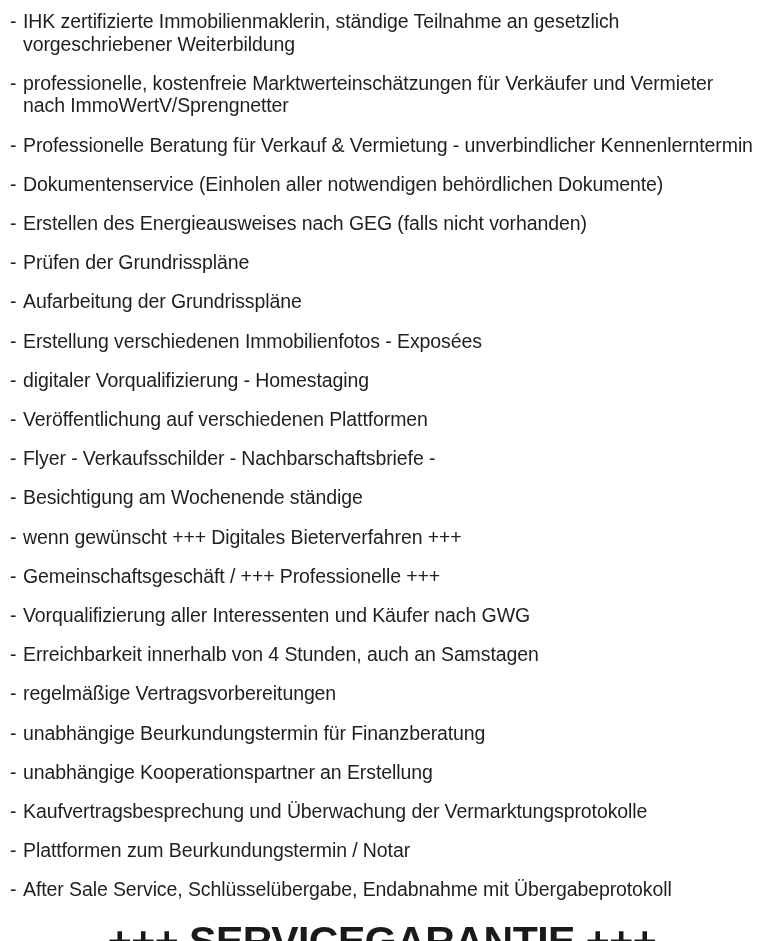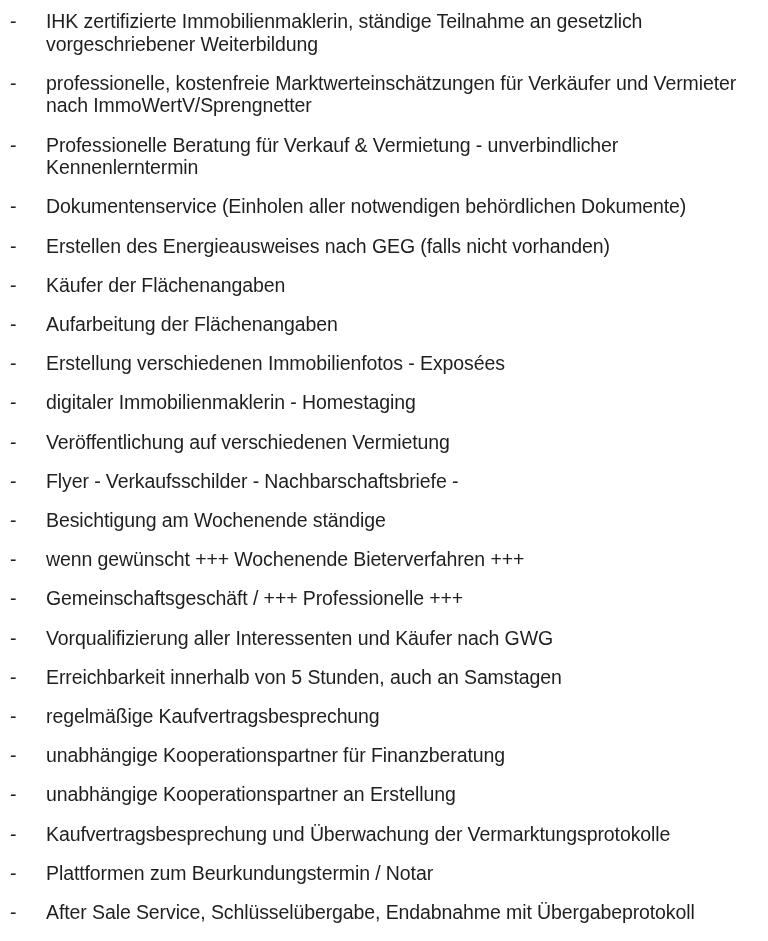--- a/index.html
+++ b/index.html
@@ -36,21 +36,20 @@
     color: #1f1f1f;
     letter-spacing: -0.1px;
   }
   .dash {
     flex: 0 0 auto;
     width: 13px;
     color: #1f1f1f;
   }
   .item-text {
     flex: 1 1 auto;
-    margin-left: 23px;
   }
   .guarantee {
     margin-top: auto;
     text-align: center;
     font-size: 41px;
     font-weight: bold;
     letter-spacing: -0.5px;
     color: #1a1a1a;
     padding-bottom: 18px;
     white-space: nowrap;
@@ -76,69 +75,69 @@
       <li class="service-item">
         <span class="dash">-</span>
         <span class="item-text">Dokumentenservice (Einholen aller notwendigen behördlichen Dokumente)</span>
       </li>
       <li class="service-item">
         <span class="dash">-</span>
         <span class="item-text">Erstellen des Energieausweises nach GEG (falls nicht vorhanden)</span>
       </li>
       <li class="service-item">
         <span class="dash">-</span>
-        <span class="item-text">Käufer der Flächenangaben</span>
+        <span class="item-text">Prüfen der Grundrisspläne</span>
       </li>
       <li class="service-item">
         <span class="dash">-</span>
-        <span class="item-text">Aufarbeitung der Flächenangaben</span>
+        <span class="item-text">Aufarbeitung der Grundrisspläne</span>
       </li>
       <li class="service-item">
         <span class="dash">-</span>
         <span class="item-text">Erstellung verschiedenen Immobilienfotos - Exposées</span>
       </li>
       <li class="service-item">
         <span class="dash">-</span>
-        <span class="item-text">digitaler Immobilienmaklerin - Homestaging</span>
+        <span class="item-text">digitaler Vorqualifizierung - Homestaging</span>
       </li>
       <li class="service-item">
         <span class="dash">-</span>
-        <span class="item-text">Veröffentlichung auf verschiedenen Vermietung</span>
+        <span class="item-text">Veröffentlichung auf verschiedenen Plattformen</span>
       </li>
       <li class="service-item">
         <span class="dash">-</span>
         <span class="item-text">Flyer - Verkaufsschilder - Nachbarschaftsbriefe -</span>
       </li>
       <li class="service-item">
         <span class="dash">-</span>
         <span class="item-text">Besichtigung am Wochenende ständige</span>
       </li>
       <li class="service-item">
         <span class="dash">-</span>
-        <span class="item-text">wenn gewünscht +++ Wochenende Bieterverfahren +++</span>
+        <span class="item-text">wenn gewünscht +++ Digitales Bieterverfahren +++</span>
       </li>
       <li class="service-item">
         <span class="dash">-</span>
         <span class="item-text">Gemeinschaftsgeschäft / +++ Professionelle +++</span>
       </li>
       <li class="service-item">
         <span class="dash">-</span>
         <span class="item-text">Vorqualifizierung aller Interessenten und Käufer nach GWG</span>
       </li>
       <li class="service-item">
         <span class="dash">-</span>
-        <span class="item-text">Erreichbarkeit innerhalb von 5 Stunden, auch an Samstagen</span>
+        <span class="item-text">Erreichbarkeit innerhalb von 4 Stunden, auch an Samstagen</span>
       </li>
       <li class="service-item">
         <span class="dash">-</span>
-        <span class="item-text">regelmäßige Kaufvertragsbesprechung</span>
+        <span class="item-text">regelmäßige Vertragsvorbereitungen</span>
       </li>
       <li class="service-item">
         <span class="dash">-</span>
-        <span class="item-text">unabhängige Kooperationspartner für Finanzberatung</span>
+        <span class="item-text">unabhängige Beurkundungstermin für Finanzberatung</span>
       </li>
       <li class="service-item">
         <span class="dash">-</span>
         <span class="item-text">unabhängige Kooperationspartner an Erstellung</span>
       </li>
       <li class="service-item">
         <span class="dash">-</span>
         <span class="item-text">Kaufvertragsbesprechung und Überwachung der Vermarktungsprotokolle</span>
       </li>
       <li class="service-item">

